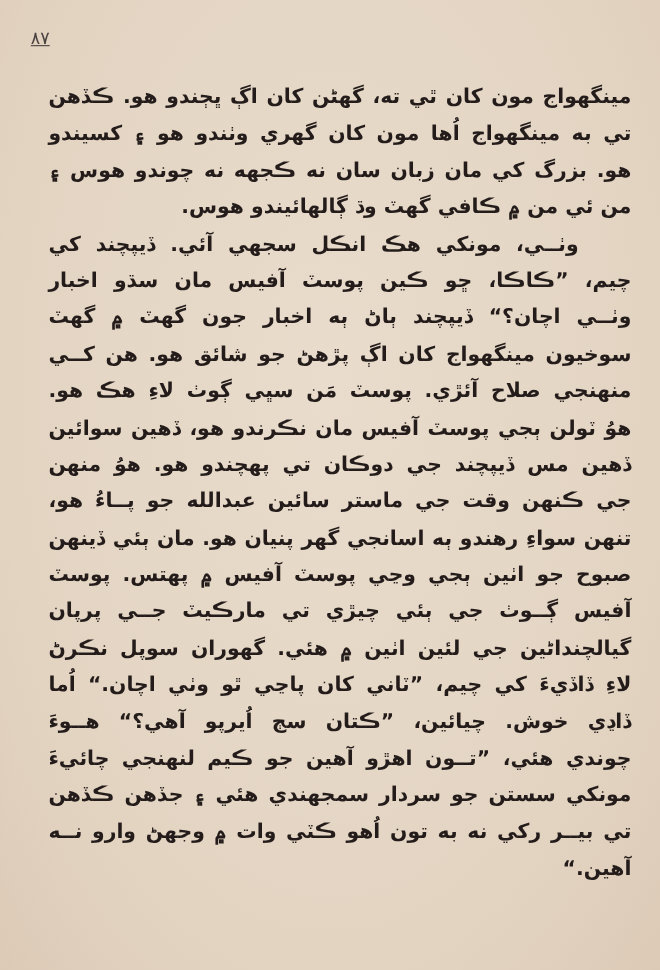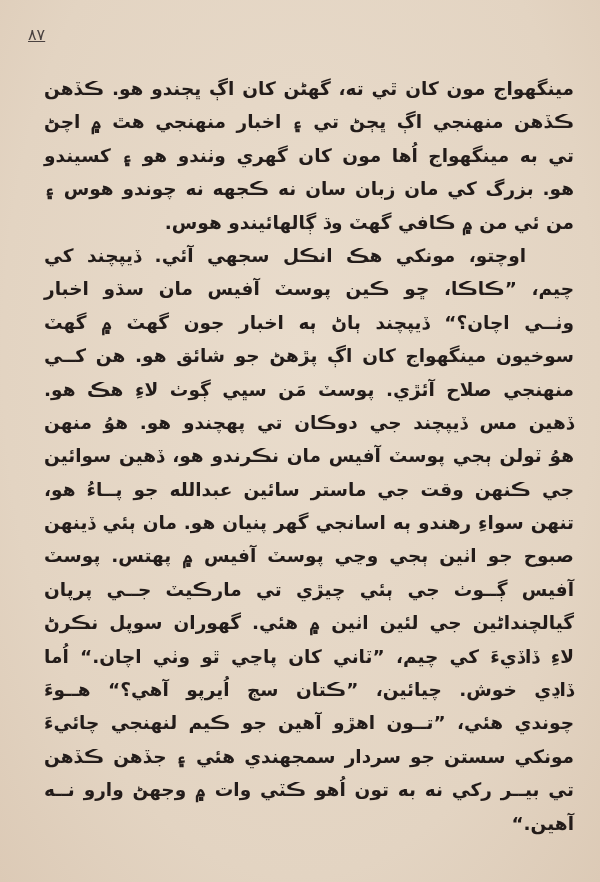--- a/index.html
+++ b/index.html
@@ -57,31 +57,30 @@
     }
   </style>
 </head>
 <body>
 
 <div class="page">
   <div class="page-number">٨٧</div>
 
   <div class="text-block">
     <div class="line">مينگهواج مون کان ٿي ته، گهڻن کان اڳ ڀڄندو هو. ڪڏهن</div>
-    <div class="line">ڪڏهن منهنجي اڳ ڀڄڻ تي ۽ اخبار منهنجي هٿ ۾ اچڻ</div>
     <div class="line">تي به مينگهواج اُها مون کان گهري وٺندو هو ۽ کسيندو</div>
     <div class="line">هو. بزرگ کي مان زبان سان نه ڪجهه نه چوندو هوس ۽</div>
     <div class="line short">من ئي من ۾ ڪافي گهٽ وڌ ڳالهائيندو هوس.</div>
-    <div class="line indent">اوچتو، مونکي هڪ انڪل سجهي آئي. ڏيپچند کي</div>
+    <div class="line indent">وٺــي، مونکي هڪ انڪل سجهي آئي. ڏيپچند کي</div>
     <div class="line">چيم، ”ڪاڪا، ڇو ڪين پوسٽ آفيس مان سڌو اخبار</div>
     <div class="line">وٺــي اچان؟“ ڏيپچند ٻاڻ ٻه اخبار جون گهٽ ۾ گهٽ</div>
     <div class="line">سوخيون مينگهواج کان اڳ پڙهڻ جو شائق هو. هن کــي</div>
     <div class="line">منهنجي صلاح آئڙي. پوسٽ مَن سڀي ڳوٺ لاءِ هڪ هو.</div>
+    <div class="line">هوُ ٽولن ٻجي پوسٽ آفيس مان نڪرندو هو، ڏهين سوائين</div>
     <div class="line">ڏهين مس ڏيپچند جي دوڪان تي پهچندو هو. هوُ منهن</div>
-    <div class="line">هوُ ٽولن ٻجي پوسٽ آفيس مان نڪرندو هو، ڏهين سوائين</div>
     <div class="line">جي ڪنهن وقت جي ماستر سائين عبدالله جو پــاءُ هو،</div>
     <div class="line">تنهن سواءِ رهندو ٻه اسانجي گهر پنيان هو. مان ٻئي ڏينهن</div>
     <div class="line">صبوح جو اٺين ٻجي وڃي پوسٽ آفيس ۾ پهتس. پوسٽ</div>
     <div class="line">آفيس ڳــوٺ جي ٻئي چيڙي تي مارڪيٽ جــي پرپان</div>
     <div class="line">گيالچنداڻين جي لئين اٺين ۾ هئي. گهوران سوپل نڪرڻ</div>
     <div class="line">لاءِ ڏاڏيءَ کي چيم، ”ٽاني کان پاڃي ٿو وٺي اچان.“ اُما</div>
     <div class="line">ڏاڍي خوش. چيائين، ”ڪتان سڄ اُيرپو آهي؟“ هــوءَ</div>
     <div class="line">چوندي هئي، ”تــون اهڙو آهين جو ڪيم لنهنجي چائيءَ</div>
     <div class="line">مونکي سستن جو سردار سمجهندي هئي ۽ جڏهن ڪڏهن</div>
     <div class="line">تي بيــر رکي نه به تون اُهو ڪٽي وات ۾ وجهڻ وارو نــه</div>

